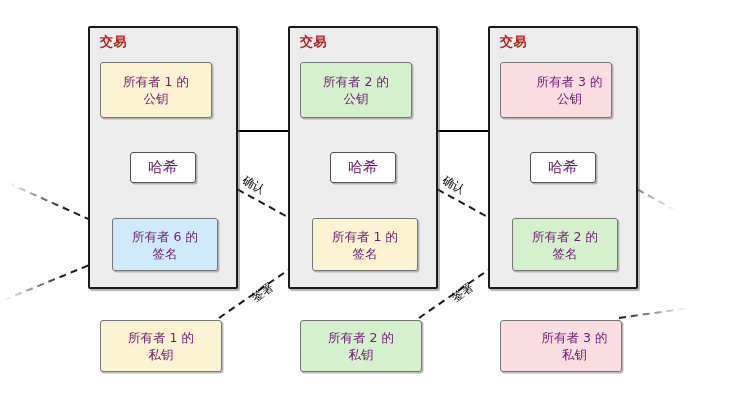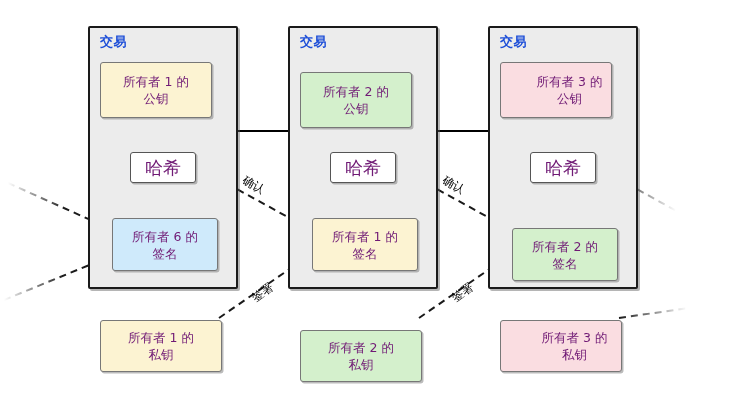--- a/index.html
+++ b/index.html
@@ -21,21 +21,21 @@
     border:2px solid #1a1a1a;
     border-radius:2px;
     box-sizing:border-box;
     box-shadow:2px 2px 0 rgba(90,90,90,0.45);
   }
   .tx-title{
     position:absolute;
     left:10px;top:6px;
     font-size:13px;
     font-weight:bold;
-    color:#1d4ed8;
+    color:#b91c1c;
     letter-spacing:0.5px;
     line-height:16px;
   }
 
   .node{
     position:absolute;
     box-sizing:border-box;
     border:1px solid #777777;
     border-radius:3px;
     display:flex;
@@ -45,25 +45,25 @@
     font-size:12.5px;
     line-height:17px;
     color:#701a75;
     box-shadow:1.5px 1.5px 0 rgba(120,120,120,0.5);
     white-space:pre-line;
     padding:2px 3px;
   }
   .node.hash{
     border:1px solid #555;
     background:#ffffff;
-    font-size:18px;
+    font-size:15px;
     box-shadow:1.5px 1.5px 0 rgba(130,130,130,0.55);
   }
   .fill-yellow{background:#fcf3d2;}
-  .fill-green {background:#d4f0cc;margin-top:10px;}
+  .fill-green {background:#d4f0cc;}
   .fill-pink  {background:#fadde1;padding-left:30px;}
   .fill-blue  {background:#cfeafb;}
 
   .edge-label{
     position:absolute;
     font-size:11.5px;
     color:#000;
     white-space:nowrap;
     transform-origin:left top;
   }

